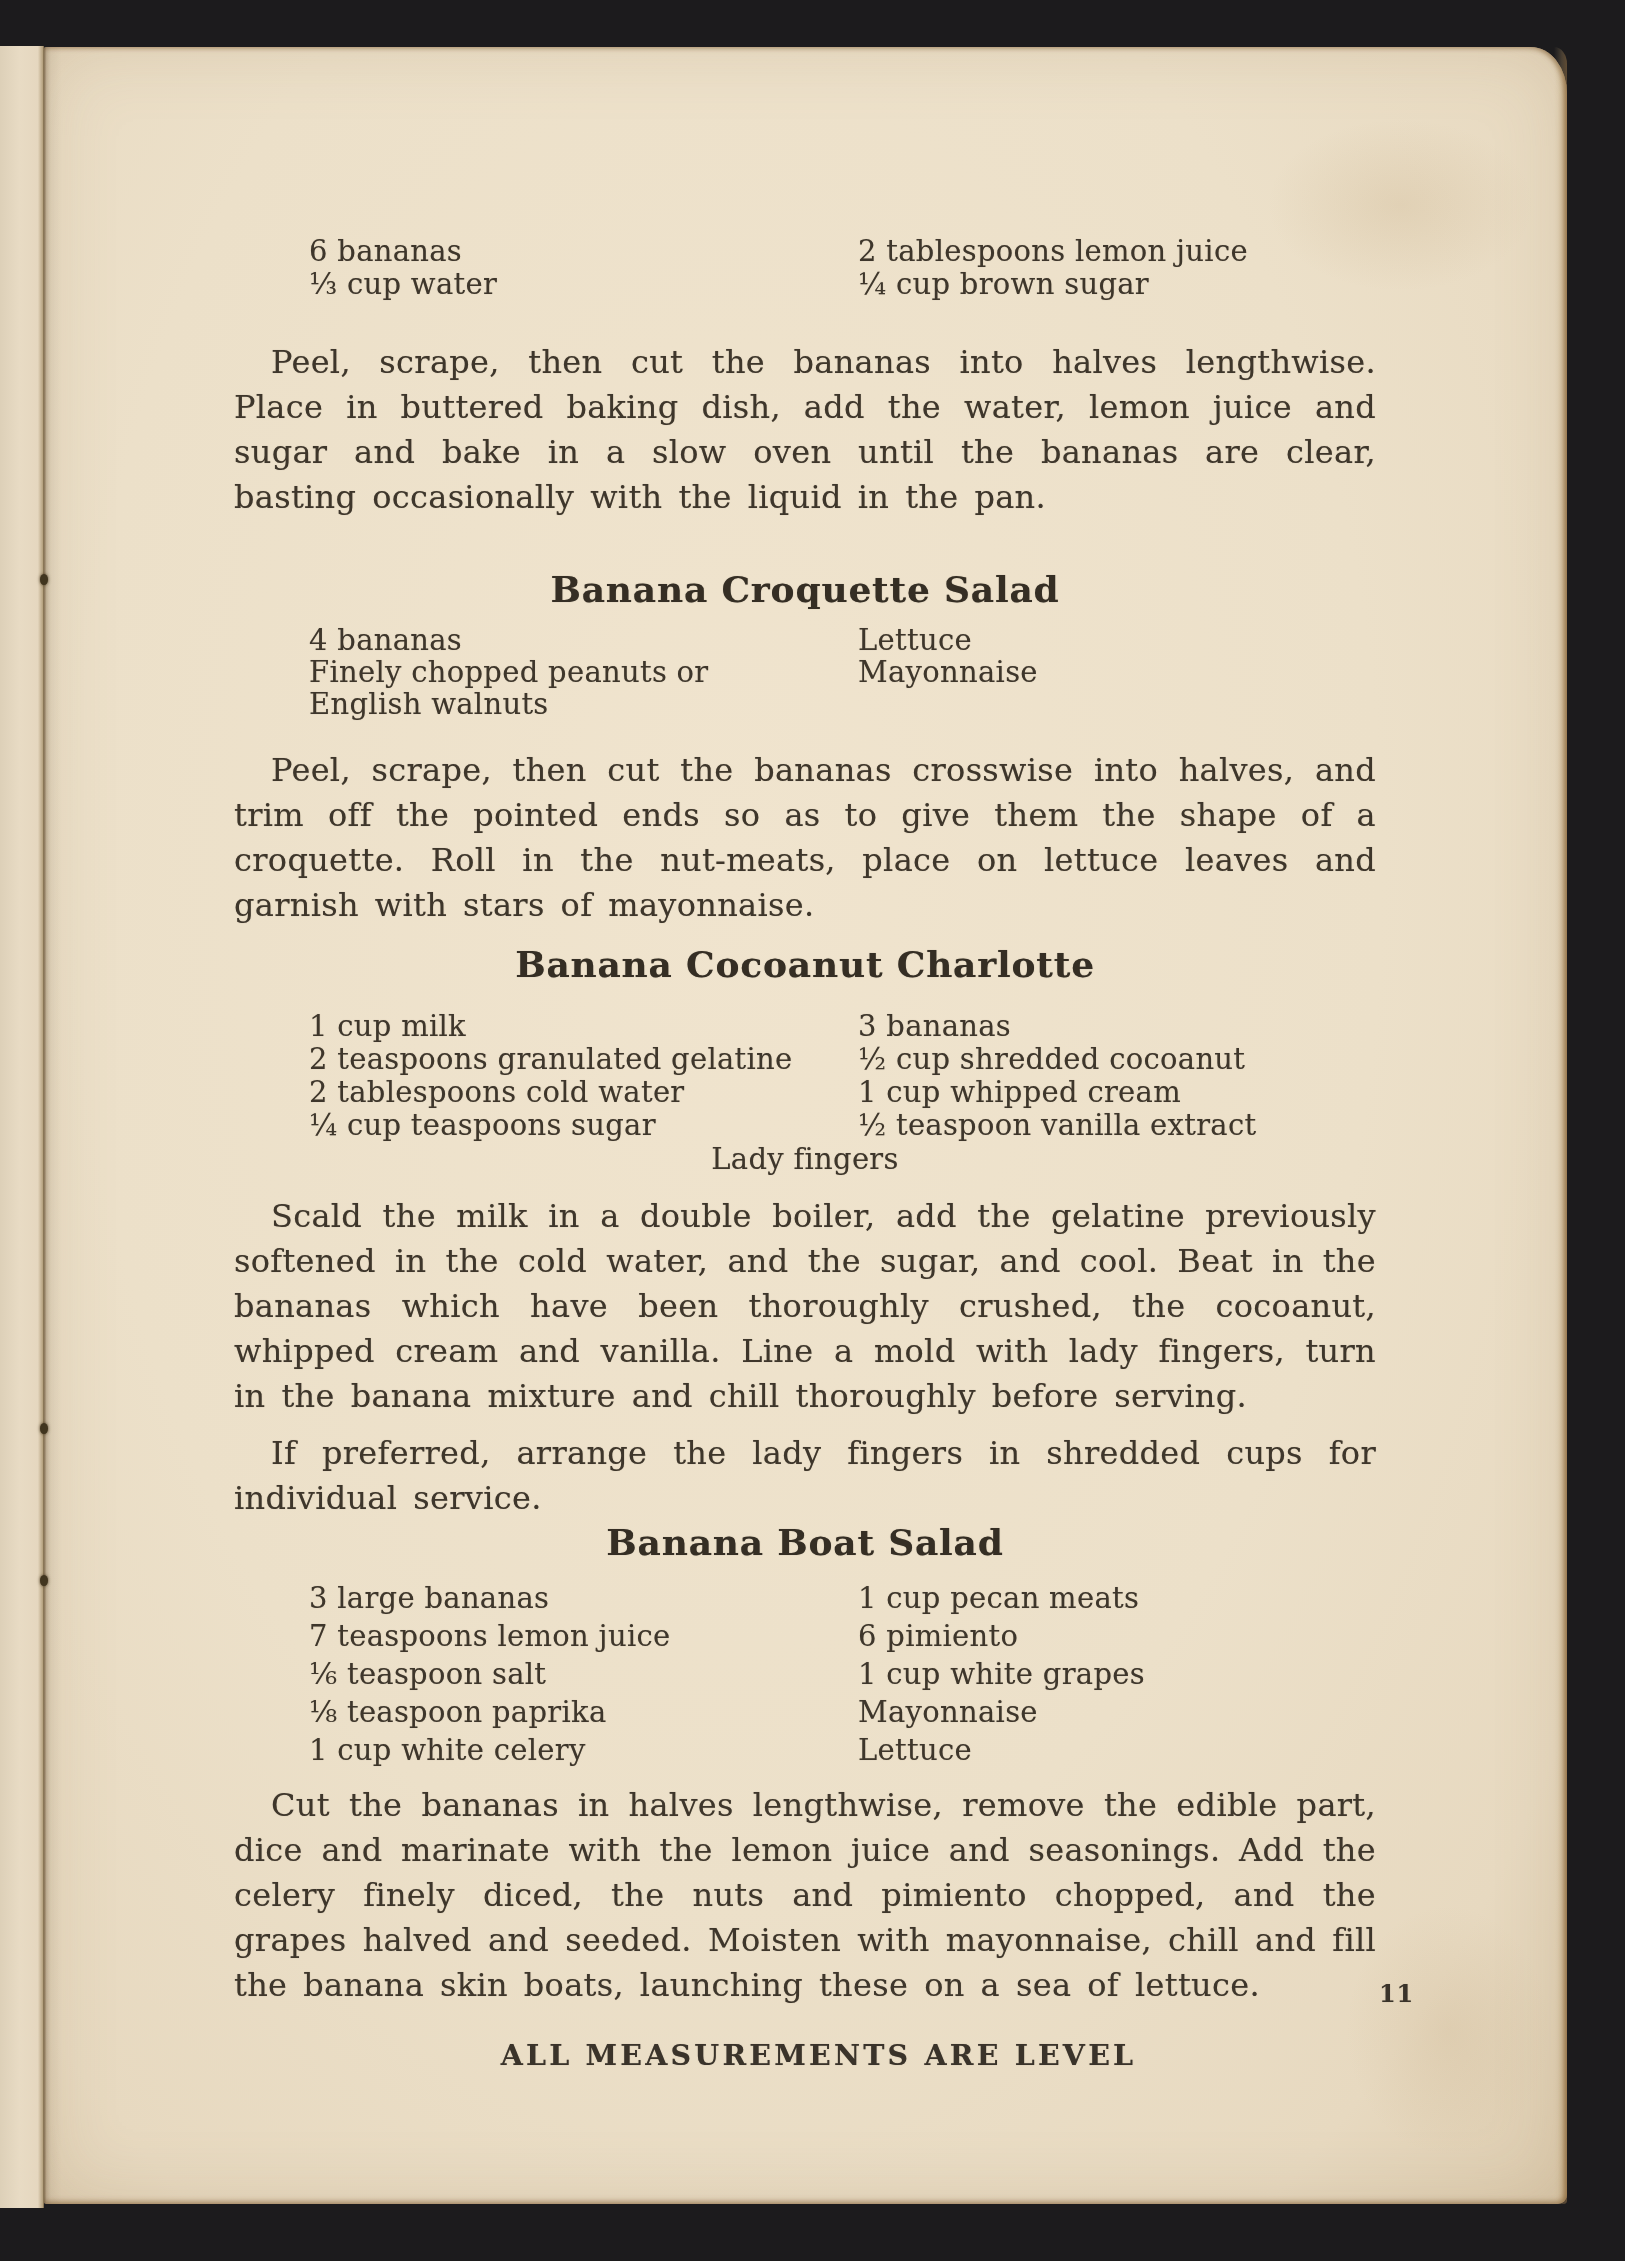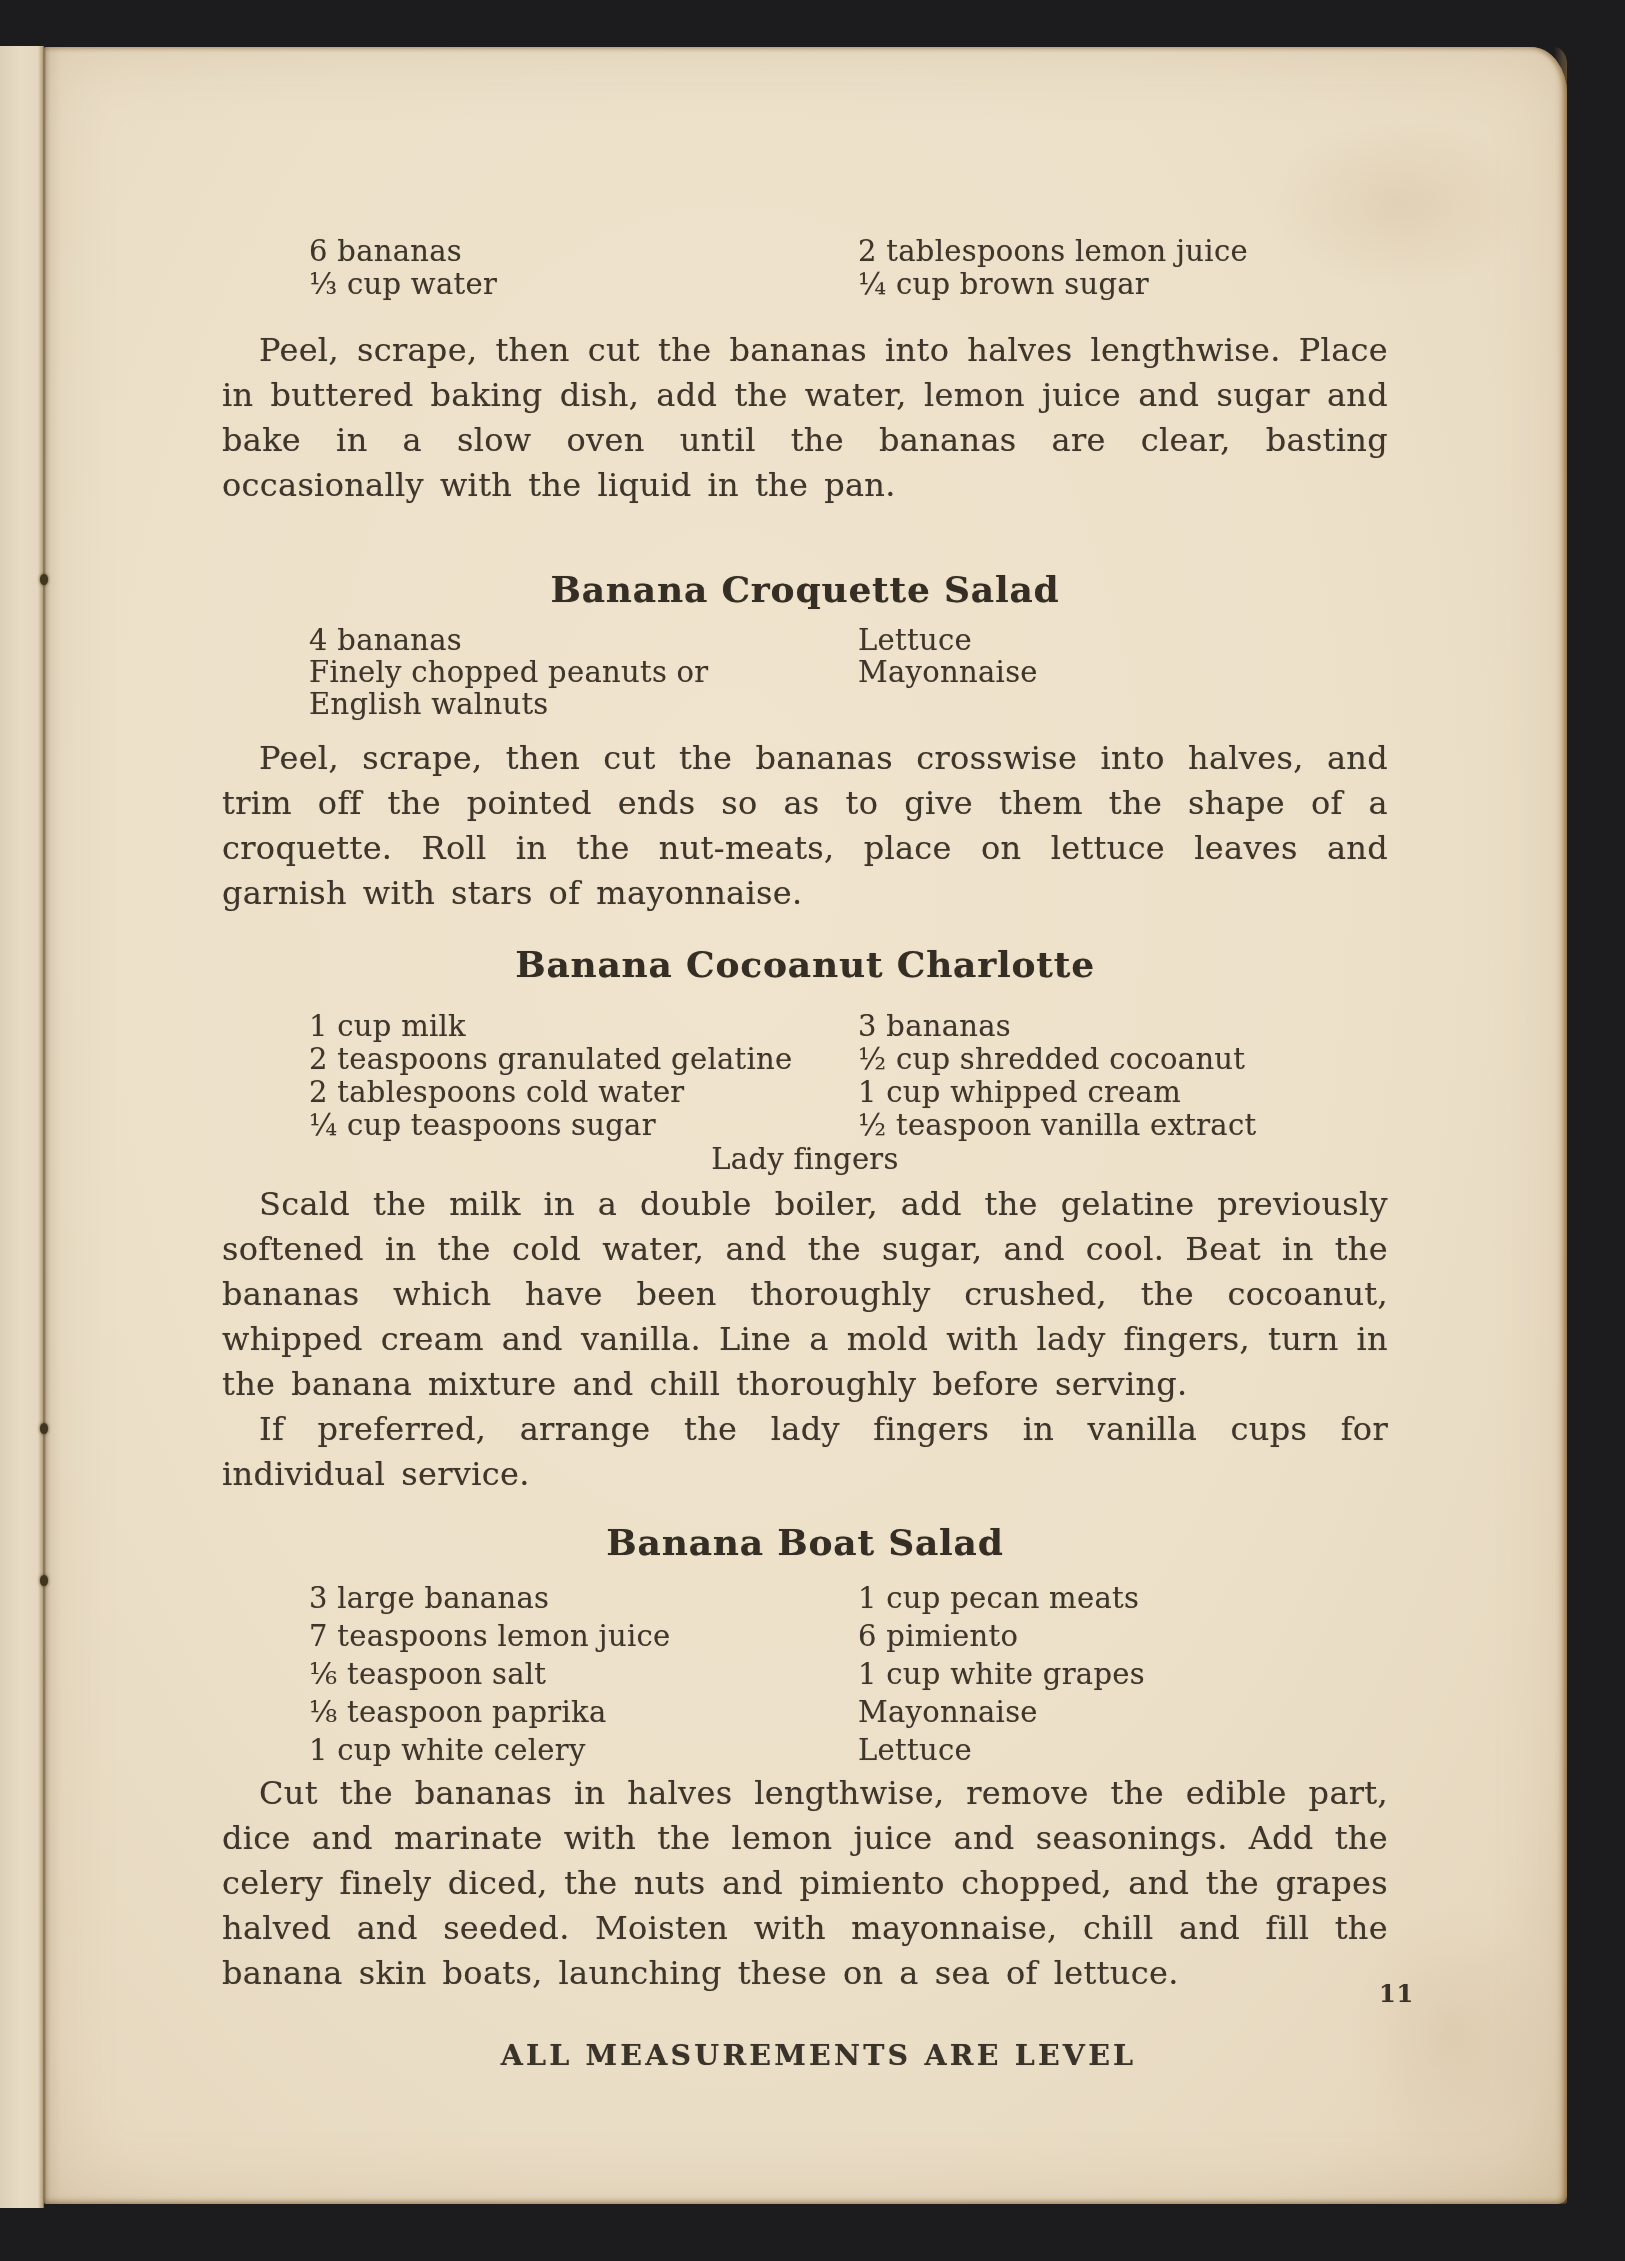--- a/index.html
+++ b/index.html
@@ -62,21 +62,21 @@
   .group .col{position:absolute;top:0;white-space:nowrap;}
   .group .col.left{left:265px;}
   .group .col.right{left:814px;}
   .ing.indent2{}
   .center-ing{position:absolute;left:178px;width:1166px;text-align:center;}
   .g3 .center-ing{top:133px;}
 
   .paras{position:absolute;left:178px;width:1166px;}
   .p1{top:281px;} .p2{top:689px;} .p3{top:1135px;} .p4{top:1724px;}
   .para{
-    margin:0;font-size:32px;line-height:45px;
+    margin:12px;font-size:32px;line-height:45px;
     text-align:justify;text-indent:37px;
     letter-spacing:0.3px;word-spacing:5.5px;
     text-shadow:0 0 0.8px rgba(62,54,43,.38);
   }
 
   .footer-note{
     position:absolute;left:178px;top:1991px;width:1166px;
     text-align:center;padding-left:27px;box-sizing:border-box;
     font-size:28.5px;font-weight:bold;letter-spacing:3.2px;color:#3a332a;
     text-shadow:0 0 0.8px rgba(58,51,42,.4);
@@ -142,21 +142,21 @@
       <div class="col right">
         <div class="ing">3 bananas</div>
         <div class="ing">½ cup shredded cocoanut</div>
         <div class="ing">1 cup whipped cream</div>
         <div class="ing">½ teaspoon vanilla extract</div>
       </div>
       <div class="center-ing">Lady fingers</div>
     </div>
     <div class="paras p3">
       <p class="para">Scald the milk in a double boiler, add the gelatine previously softened in the cold water, and the sugar, and cool. Beat in the bananas which have been thoroughly crushed, the cocoanut, whipped cream and vanilla. Line a mold with lady fingers, turn in the banana mixture and chill thoroughly before serving.</p>
-      <p class="para">If preferred, arrange the lady fingers in vanilla cups for individual service.</p>
+      <p class="para">If preferred, arrange the lady fingers in shredded cups for individual service.</p>
     </div>
 
     <h2 class="title t4">Banana Boat Salad</h2>
     <div class="group g4">
       <div class="col left">
         <div class="ing">3 large bananas</div>
         <div class="ing">7 teaspoons lemon juice</div>
         <div class="ing">⅙ teaspoon salt</div>
         <div class="ing">⅛ teaspoon paprika</div>
         <div class="ing">1 cup white celery</div>

